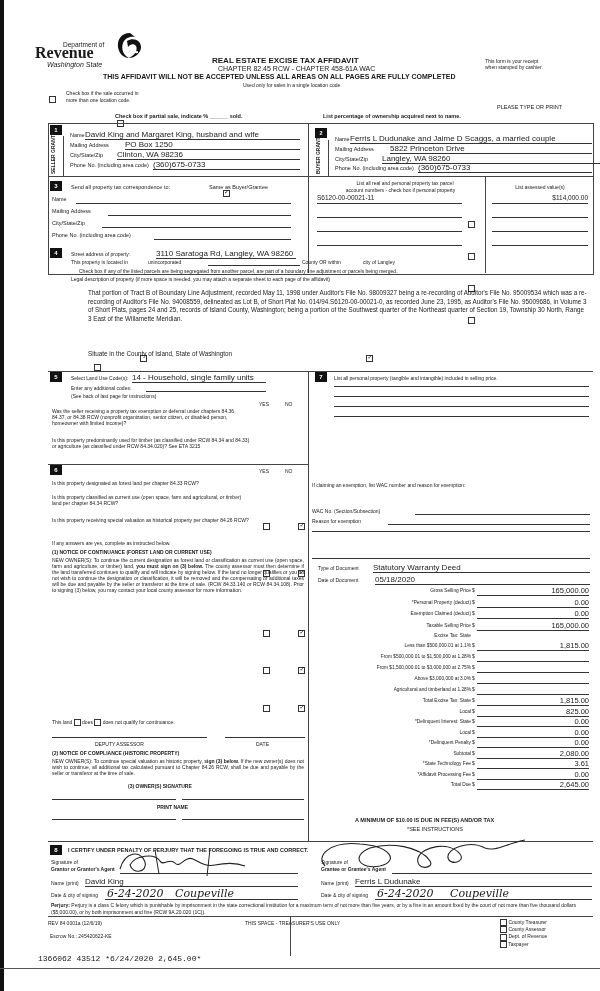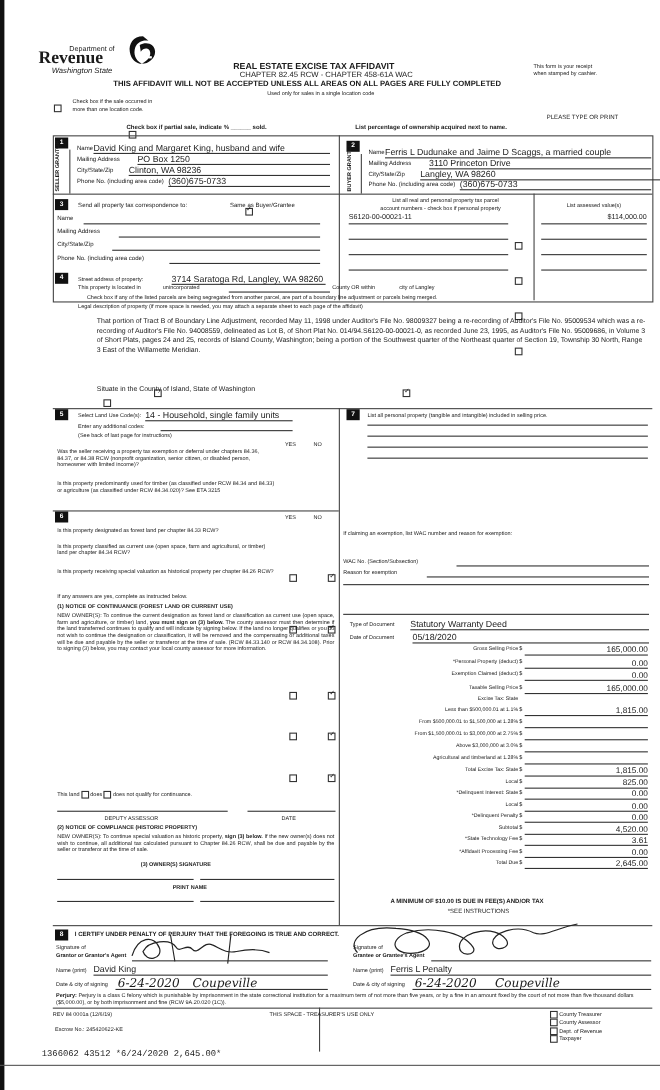--- a/index.html
+++ b/index.html
@@ -75,21 +75,21 @@
 <div class="abs hw line" style="left:117px;top:150px;width:183px;height:9px;">Clinton, WA 98236</div>
 <div class="abs t55" style="left:70px;top:162px;">Phone No. (including area code)</div>
 <div class="abs hw line" style="left:153px;top:160px;width:147px;height:9px;">(360)675-0733</div>
 
 <div class="num" style="left:315px;top:128px;">2</div>
 <div class="vert b" style="left:316px;top:174px;">BUYER GRANTEE</div>
 <div class="vl" style="left:328px;top:140px;height:36px;"></div>
 <div class="abs t55" style="left:335px;top:136px;">Name</div>
 <div class="abs hw line" style="left:350px;top:134px;width:242px;height:9px;">Ferris L Dudunake and Jaime D Scaggs, a married couple</div>
 <div class="abs t55" style="left:335px;top:146px;">Mailing Address</div>
-<div class="abs hw line" style="left:390px;top:144px;width:202px;height:9px;">3110 Princeton Drive</div>
+<div class="abs hw line" style="left:390px;top:144px;width:202px;height:9px;">5822 Princeton Drive</div>
 <div class="abs t55" style="left:335px;top:156px;">City/State/Zip</div>
 <div class="abs hw line" style="left:382px;top:154px;width:248px;height:9px;">Langley, WA 98260</div>
 <div class="abs t55" style="left:335px;top:165px;">Phone No. (including area code)</div>
 <div class="abs hw line" style="left:418px;top:163px;width:174px;height:9px;">(360)675-0733</div>
 
 
 <div class="num" style="left:50px;top:181px;">3</div>
 <div class="abs t55" style="left:71px;top:184px;">Send all property tax correspondence to:</div>
 <span class="cb abs checked" style="left:200px;top:184px;"></span>
 <div class="abs t55" style="left:209px;top:184px;">Same as Buyer/Grantee</div>
@@ -124,21 +124,21 @@
 </div>
 <div>
   <div class="abs line" style="left:317px;top:236px;width:145px;height:9px;"></div>
   <span class="cb abs" style="left:468px;top:239px;"></span>
   <div class="abs line" style="left:492px;top:236px;width:96px;height:9px;"></div>
 </div>
 
 
 <div class="num" style="left:50px;top:248px;">4</div>
 <div class="abs t5" style="left:71px;top:251px;">Street address of property:</div>
-<div class="abs line hw" style="left:156px;top:249px;width:140px;height:9px;">3714 Saratoga Rd, Langley, WA 98260</div>
+<div class="abs line hw" style="left:156px;top:249px;width:140px;height:9px;">3110 Saratoga Rd, Langley, WA 98260</div>
 <div class="abs t5" style="left:71px;top:259px;">This property is located in</div>
 <span class="cb abs" style="left:140px;top:259px;"></span>
 <div class="abs t5" style="left:148px;top:259px;">unincorporated</div>
 <div class="line" style="left:208px;top:259px;width:92px;height:6px;"></div>
 <div class="abs t5" style="left:302px;top:259px;">County OR within</div>
 <span class="cb abs checked" style="left:355px;top:259px;"></span>
 <div class="abs t5" style="left:363px;top:259px;">city of Langley</div>
 <span class="cb abs" style="left:71px;top:268px;"></span>
 <div class="abs t5" style="left:79px;top:268px;width:520px;">Check box if any of the listed parcels are being segregated from another parcel, are part of a boundary line adjustment or parcels being merged.</div>
 <div class="abs t5" style="left:71px;top:276px;width:520px;">Legal description of property (if more space is needed, you may attach a separate sheet to each page of the affidavit)</div>
@@ -272,21 +272,21 @@
     <div class="dollar" style="top:717px;">$</div>
     <div class="amt" style="top:717px;">0.00</div>
     <div class="amt-label" style="top:727.5px;">Local</div>
     <div class="dollar" style="top:727.5px;">$</div>
     <div class="amt" style="top:727.5px;">0.00</div>
     <div class="amt-label" style="top:738px;">*Delinquent Penalty</div>
     <div class="dollar" style="top:738px;">$</div>
     <div class="amt" style="top:738px;">0.00</div>
     <div class="amt-label" style="top:748.5px;">Subtotal</div>
     <div class="dollar" style="top:748.5px;">$</div>
-    <div class="amt" style="top:748.5px;">4,520.00</div>
+    <div class="amt" style="top:748.5px;">2,080.00</div>
     <div class="amt-label" style="top:759px;">*State Technology Fee</div>
     <div class="dollar" style="top:759px;">$</div>
     <div class="amt" style="top:759px;">3.61</div>
     <div class="amt-label" style="top:769.5px;">*Affidavit Processing Fee</div>
     <div class="dollar" style="top:769.5px;">$</div>
     <div class="amt" style="top:769.5px;">0.00</div>
     <div class="amt-label" style="top:780px;">Total Due</div>
     <div class="dollar" style="top:780px;">$</div>
     <div class="amt" style="top:780px;">2,645.00</div>
   </div>
@@ -307,21 +307,21 @@
 <div class="abs t5" style="left:51px;top:892px;">Date &amp; city of signing</div>
 <div class="abs line" style="left:105px;top:886px;width:193px;height:13px;">
   <span class="abs" style="left:2px;top:1px;font-size:11px;font-family:'DejaVu Serif',serif;font-style:italic;">6-24-2020</span>
   <span class="abs" style="left:70px;top:1px;font-size:11px;font-family:'DejaVu Serif',serif;font-style:italic;">Coupeville</span>
 </div>
 
 <div class="abs t5" style="left:321px;top:859px;">Signature of</div>
 <div class="abs t5 b" style="left:321px;top:866px;">Grantee or Grantee's Agent</div>
 <div class="line" style="left:392px;top:866px;width:200px;height:7px;"></div>
 <div class="abs t5" style="left:321px;top:880px;">Name (print)</div>
-<div class="abs line hw" style="left:355px;top:877px;width:237px;height:9px;">Ferris L Penalty</div>
+<div class="abs line hw" style="left:355px;top:877px;width:237px;height:9px;">Ferris L Dudunake</div>
 <div class="abs t5" style="left:321px;top:892px;">Date &amp; city of signing</div>
 <div class="abs line" style="left:375px;top:886px;width:217px;height:13px;">
   <span class="abs" style="left:2px;top:1px;font-size:11px;font-family:'DejaVu Serif',serif;font-style:italic;">6-24-2020</span>
   <span class="abs" style="left:75px;top:1px;font-size:11px;font-family:'DejaVu Serif',serif;font-style:italic;">Coupeville</span>
 </div>
 
 
 <svg class="sig" style="left:115px;top:847px;" width="150" height="30" viewBox="0 0 150 30">
   <path d="M5 22 C10 5 25 2 30 15 C33 25 18 28 15 18 C20 8 40 6 45 14 C48 20 55 10 60 16 C65 22 70 8 78 12 C85 15 90 20 100 18 C110 16 120 15 130 19" stroke="#222" stroke-width="1.1" fill="none"></path>
   <path d="M40 3 L44 27 M95 2 L92 29" stroke="#222" stroke-width="1" fill="none"></path>

